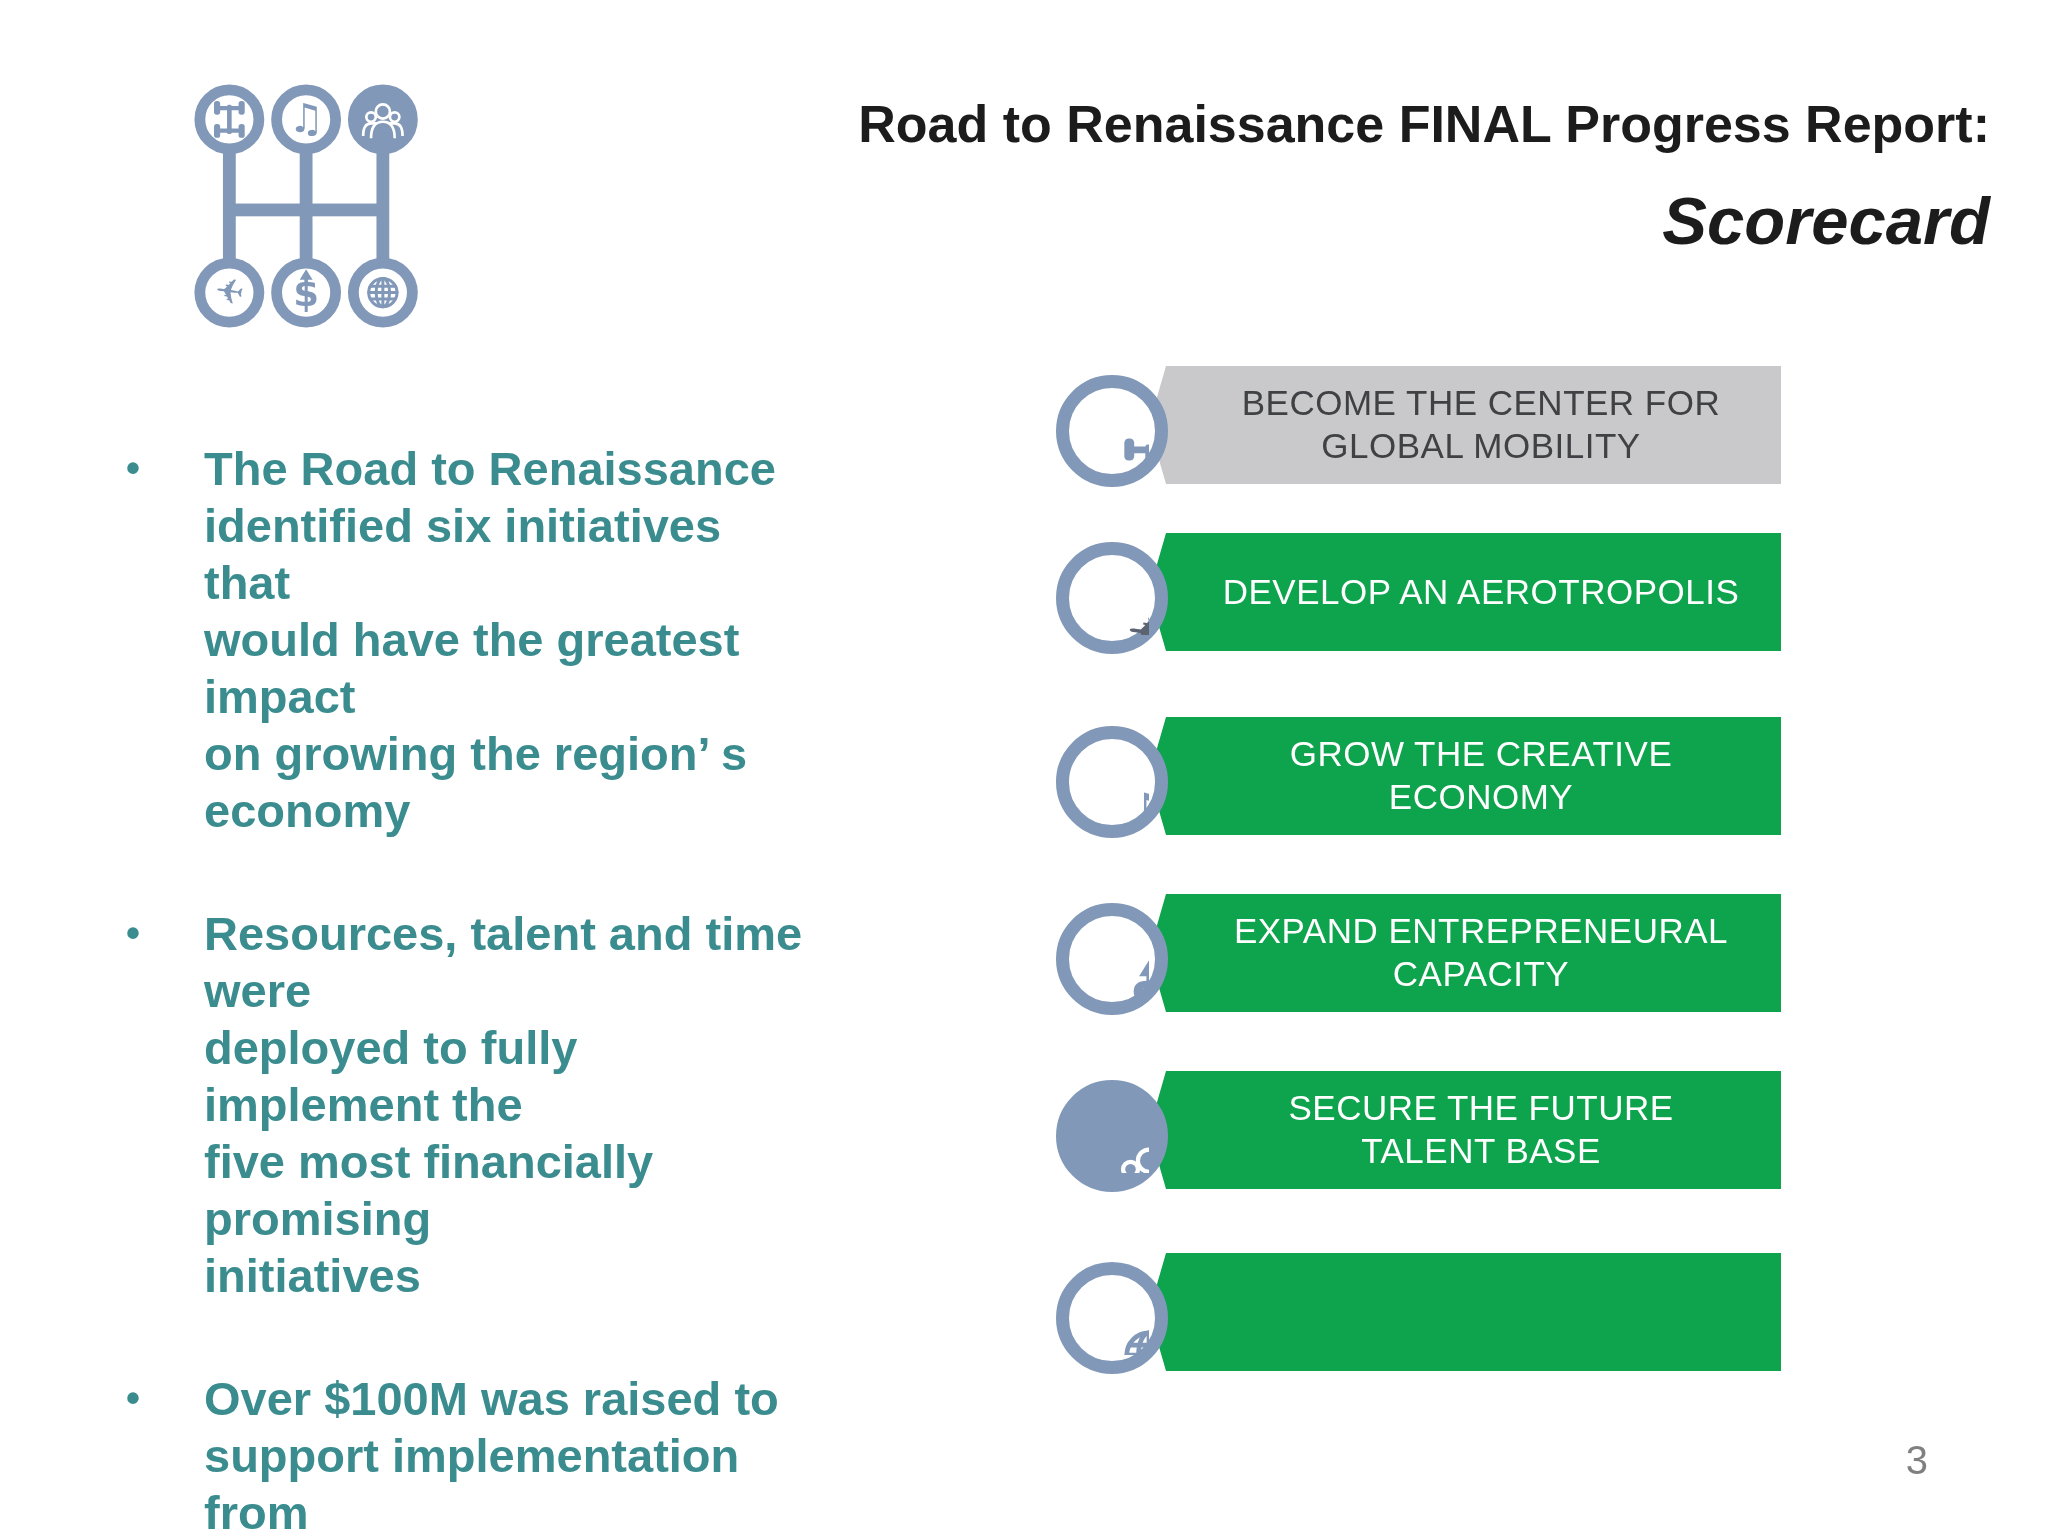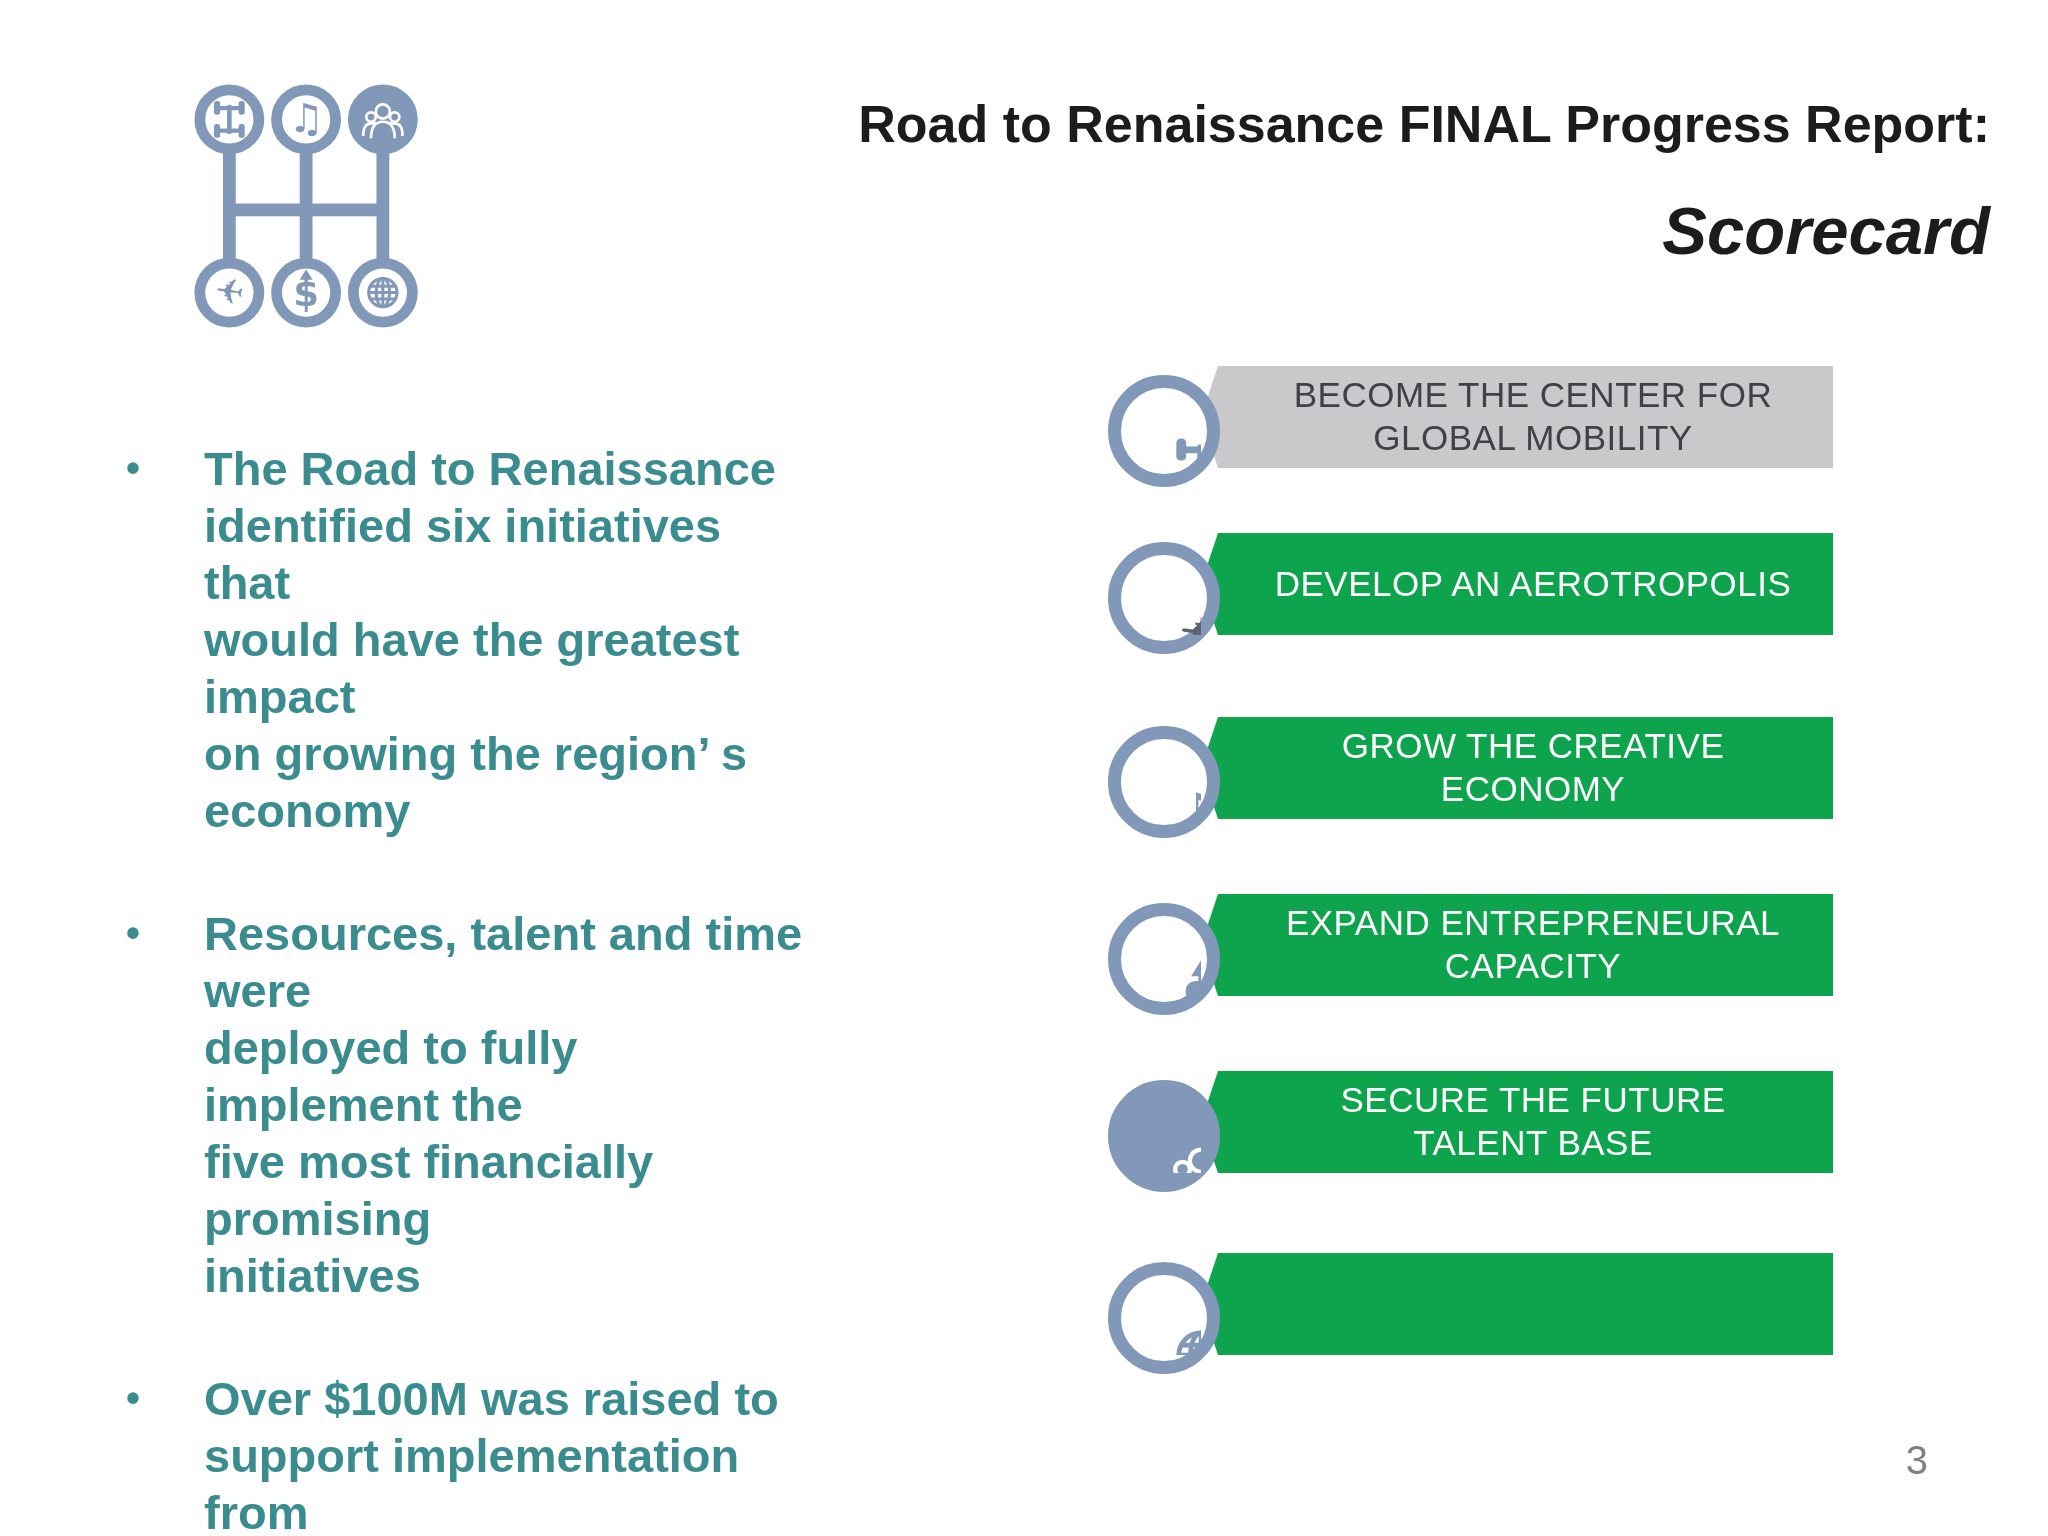--- a/index.html
+++ b/index.html
@@ -15,28 +15,28 @@
   html,body{margin:0;padding:0;background:#e8e8e8;}
   .slide{
     position:relative;width:2048px;height:1536px;background:#ffffff;
     overflow:hidden;font-family:"Liberation Sans",sans-serif;
   }
   
   .logo{position:absolute;left:190px;top:80px;width:246px;height:252px;}
   
   .title{position:absolute;top:92px;left:460px;right:58px;text-align:right;color:var(--title_black);}
   .title .line1{font-size:52px;font-weight:bold;line-height:1.25;white-space:nowrap;}
-  .title .line2{font-size:67px;font-weight:bold;font-style:italic;line-height:1.25;margin-top:32px;}
+  .title .line2{font-size:67px;font-weight:bold;font-style:italic;line-height:1.25;margin-top:22px;}
   
   .bullets{position:absolute;left:126px;top:440px;width:680px;}
   .bullet{display:flex;margin-bottom:66px;color:var(--teal_text);}
   .bullet .dot{width:78px;font-size:40px;font-weight:bold;line-height:57px;flex:0 0 78px;}
   .bullet .btext{white-space:pre-line;font-size:47px;font-weight:bold;line-height:57px;}
   
-  .banner-row{position:absolute;left:1097px;width:736px;height:102px;}
+  .banner-row{position:absolute;left:1045px;width:736px;height:118px;}
   .row1{top:366px;} .row2{top:533px;} .row3{top:717px;}
   .row4{top:894px;} .row5{top:1071px;} .row6{top:1253px;}
   .banner-shape{
     position:absolute;left:0;top:0;width:100%;height:100%;
     background:var(--green);
     -webkit-clip-path:polygon(121px 0,100% 0,100% 100%,121px 100%,104px 50%);
     clip-path:polygon(121px 0,100% 0,100% 100%,121px 100%,104px 50%);
   }
   .row1 .banner-shape{background:var(--banner_gray);}
   .badge{

